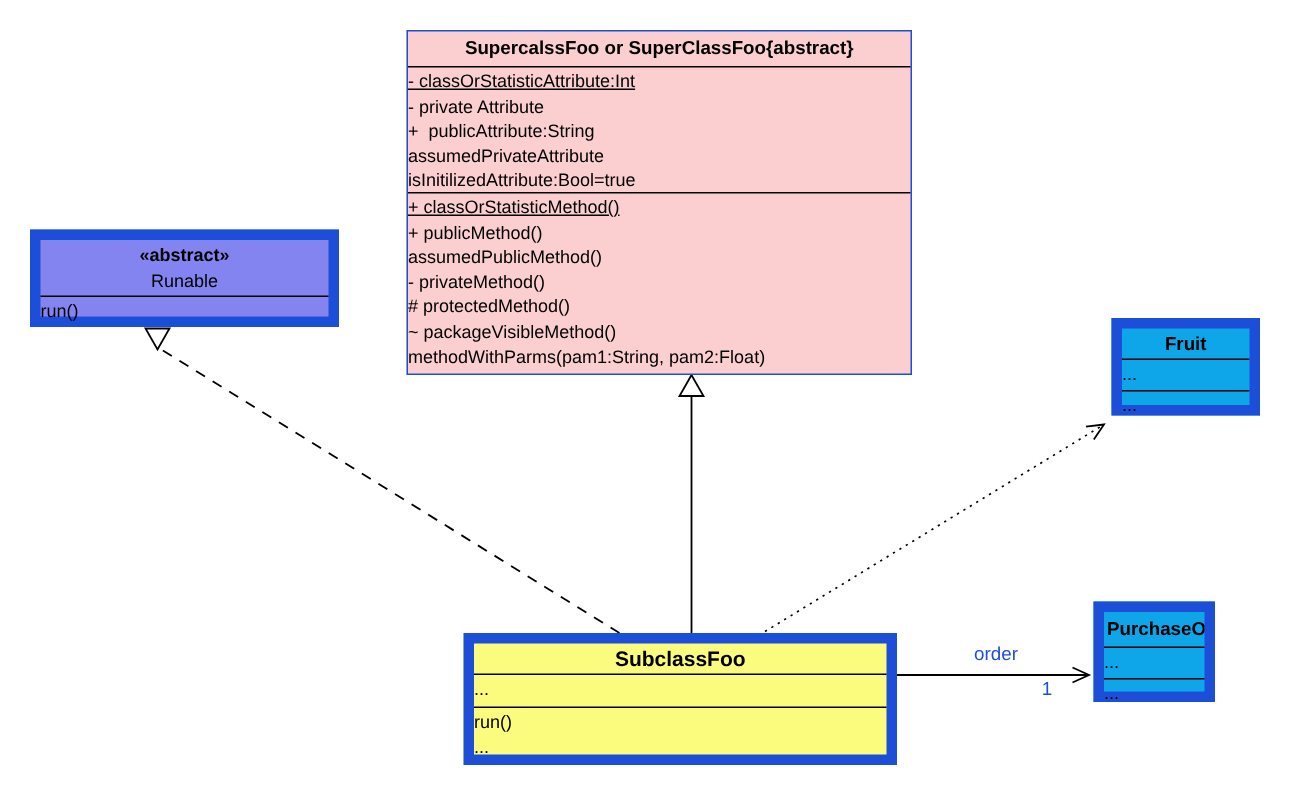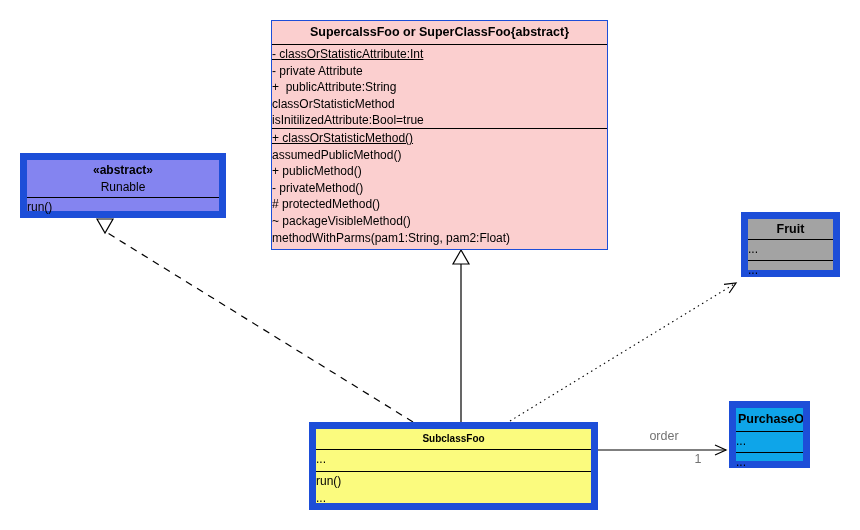--- a/index.html
+++ b/index.html
@@ -53,48 +53,48 @@
     left: 20px; top: 153px; width: 206px; height: 65px;
     background: #8484F0;
   }
   #interface .hdr { height: 37px; line-height: 17px; padding-top: 2px; }
   #interface .hdr .iface-name { font-weight: normal; }
   #interface .sec-methods { height: 26px; }
 
   
   #fruit {
     left: 741px; top: 212px; width: 99px; height: 65px;
-    background: #a3a3a3;
+    background: #0ea5e9;
   }
   #fruit .hdr { height: 20px; line-height: 20px; font-size: 12.5px; }
   #fruit .sec { height: 21px; line-height: 18px; }
 
   
   #purchase-order {
     left: 729px; top: 401px; width: 81px; height: 67px;
     background: #0ea5e9;
   }
   #purchase-order .hdr { height: 23px; line-height: 23px; font-size: 12.5px; text-align: left; padding-left: 2px; }
   #purchase-order .sec { height: 21px; line-height: 18px; }
 
   
   #subclass {
     left: 309px; top: 422px; width: 289px; height: 88px;
     background: #FBFB7E;
   }
-  #subclass .hdr { height: 20px; line-height: 20px; font-size: 10px; }
+  #subclass .hdr { height: 20px; line-height: 20px; font-size: 14px; }
   #subclass .sec-attrs { height: 22px; line-height: 18px; }
   #subclass .sec-methods { height: 44px; }
   #subclass .sec-methods .member { line-height: 17px; }
 
   
   .edge-label {
     position: absolute;
     font-size: 12.5px;
-    color: #737373;
+    color: #1d4ed8;
     text-align: center;
   }
   #assoc-label { left: 634px; top: 429px; width: 60px; }
   #assoc-mult  { left: 690px; top: 452px; width: 16px; }
 </style>
 </head>
 <body>
 
 <div id="canvas">
 
@@ -115,27 +115,27 @@
 
     <line x1="598" y1="450" x2="726" y2="450" stroke="#000000" stroke-width="1.2" marker-end="url(#openArrow)"></line>
   </svg>
 
   <div class="uml-box" id="superclass">
     <div class="hdr">SupercalssFoo or SuperClassFoo{abstract}</div>
     <div class="sec sec-attrs">
       <div class="member underline">- classOrStatisticAttribute:Int</div>
       <div class="member">- private Attribute</div>
       <div class="member">+  publicAttribute:String</div>
-      <div class="member">classOrStatisticMethod</div>
+      <div class="member">assumedPrivateAttribute</div>
       <div class="member">isInitilizedAttribute:Bool=true</div>
     </div>
     <div class="sec sec-methods">
       <div class="member underline">+ classOrStatisticMethod()</div>
+      <div class="member">+ publicMethod()</div>
       <div class="member">assumedPublicMethod()</div>
-      <div class="member">+ publicMethod()</div>
       <div class="member">- privateMethod()</div>
       <div class="member"># protectedMethod()</div>
       <div class="member">~ packageVisibleMethod()</div>
       <div class="member">methodWithParms(pam1:String, pam2:Float)</div>
     </div>
   </div>
 
   <div class="uml-box" id="interface">
     <div class="hdr">
       <div>«abstract»</div>

